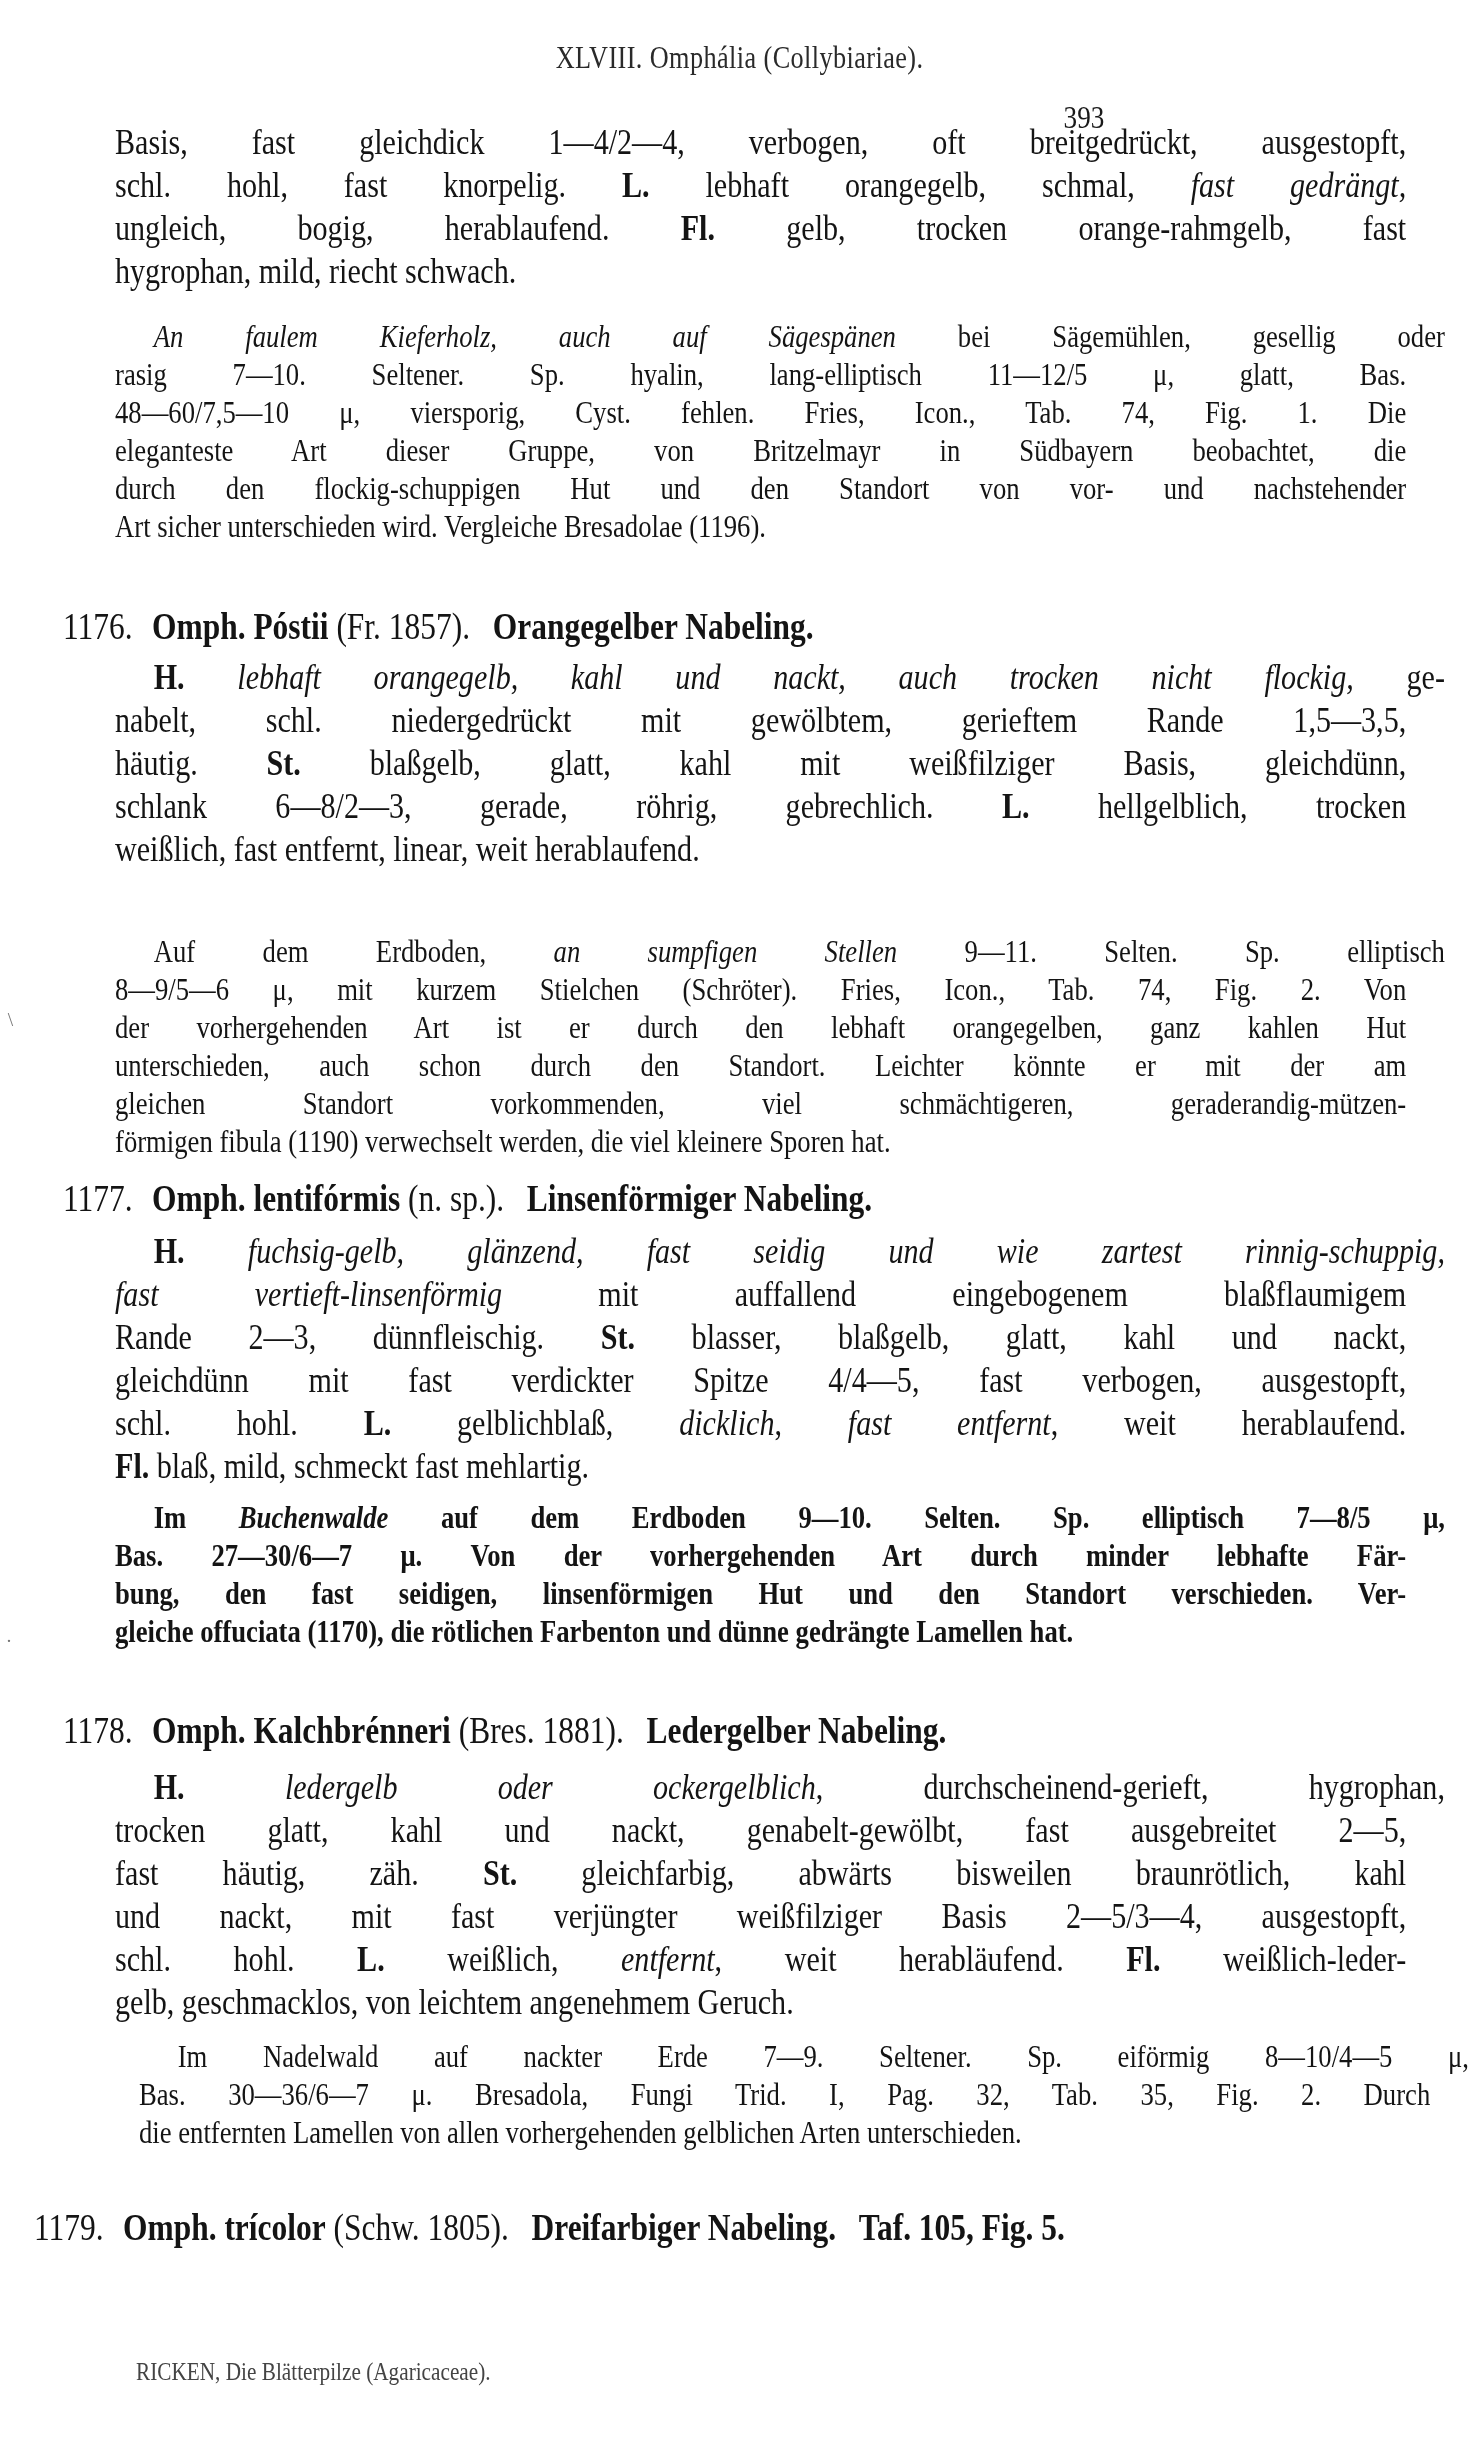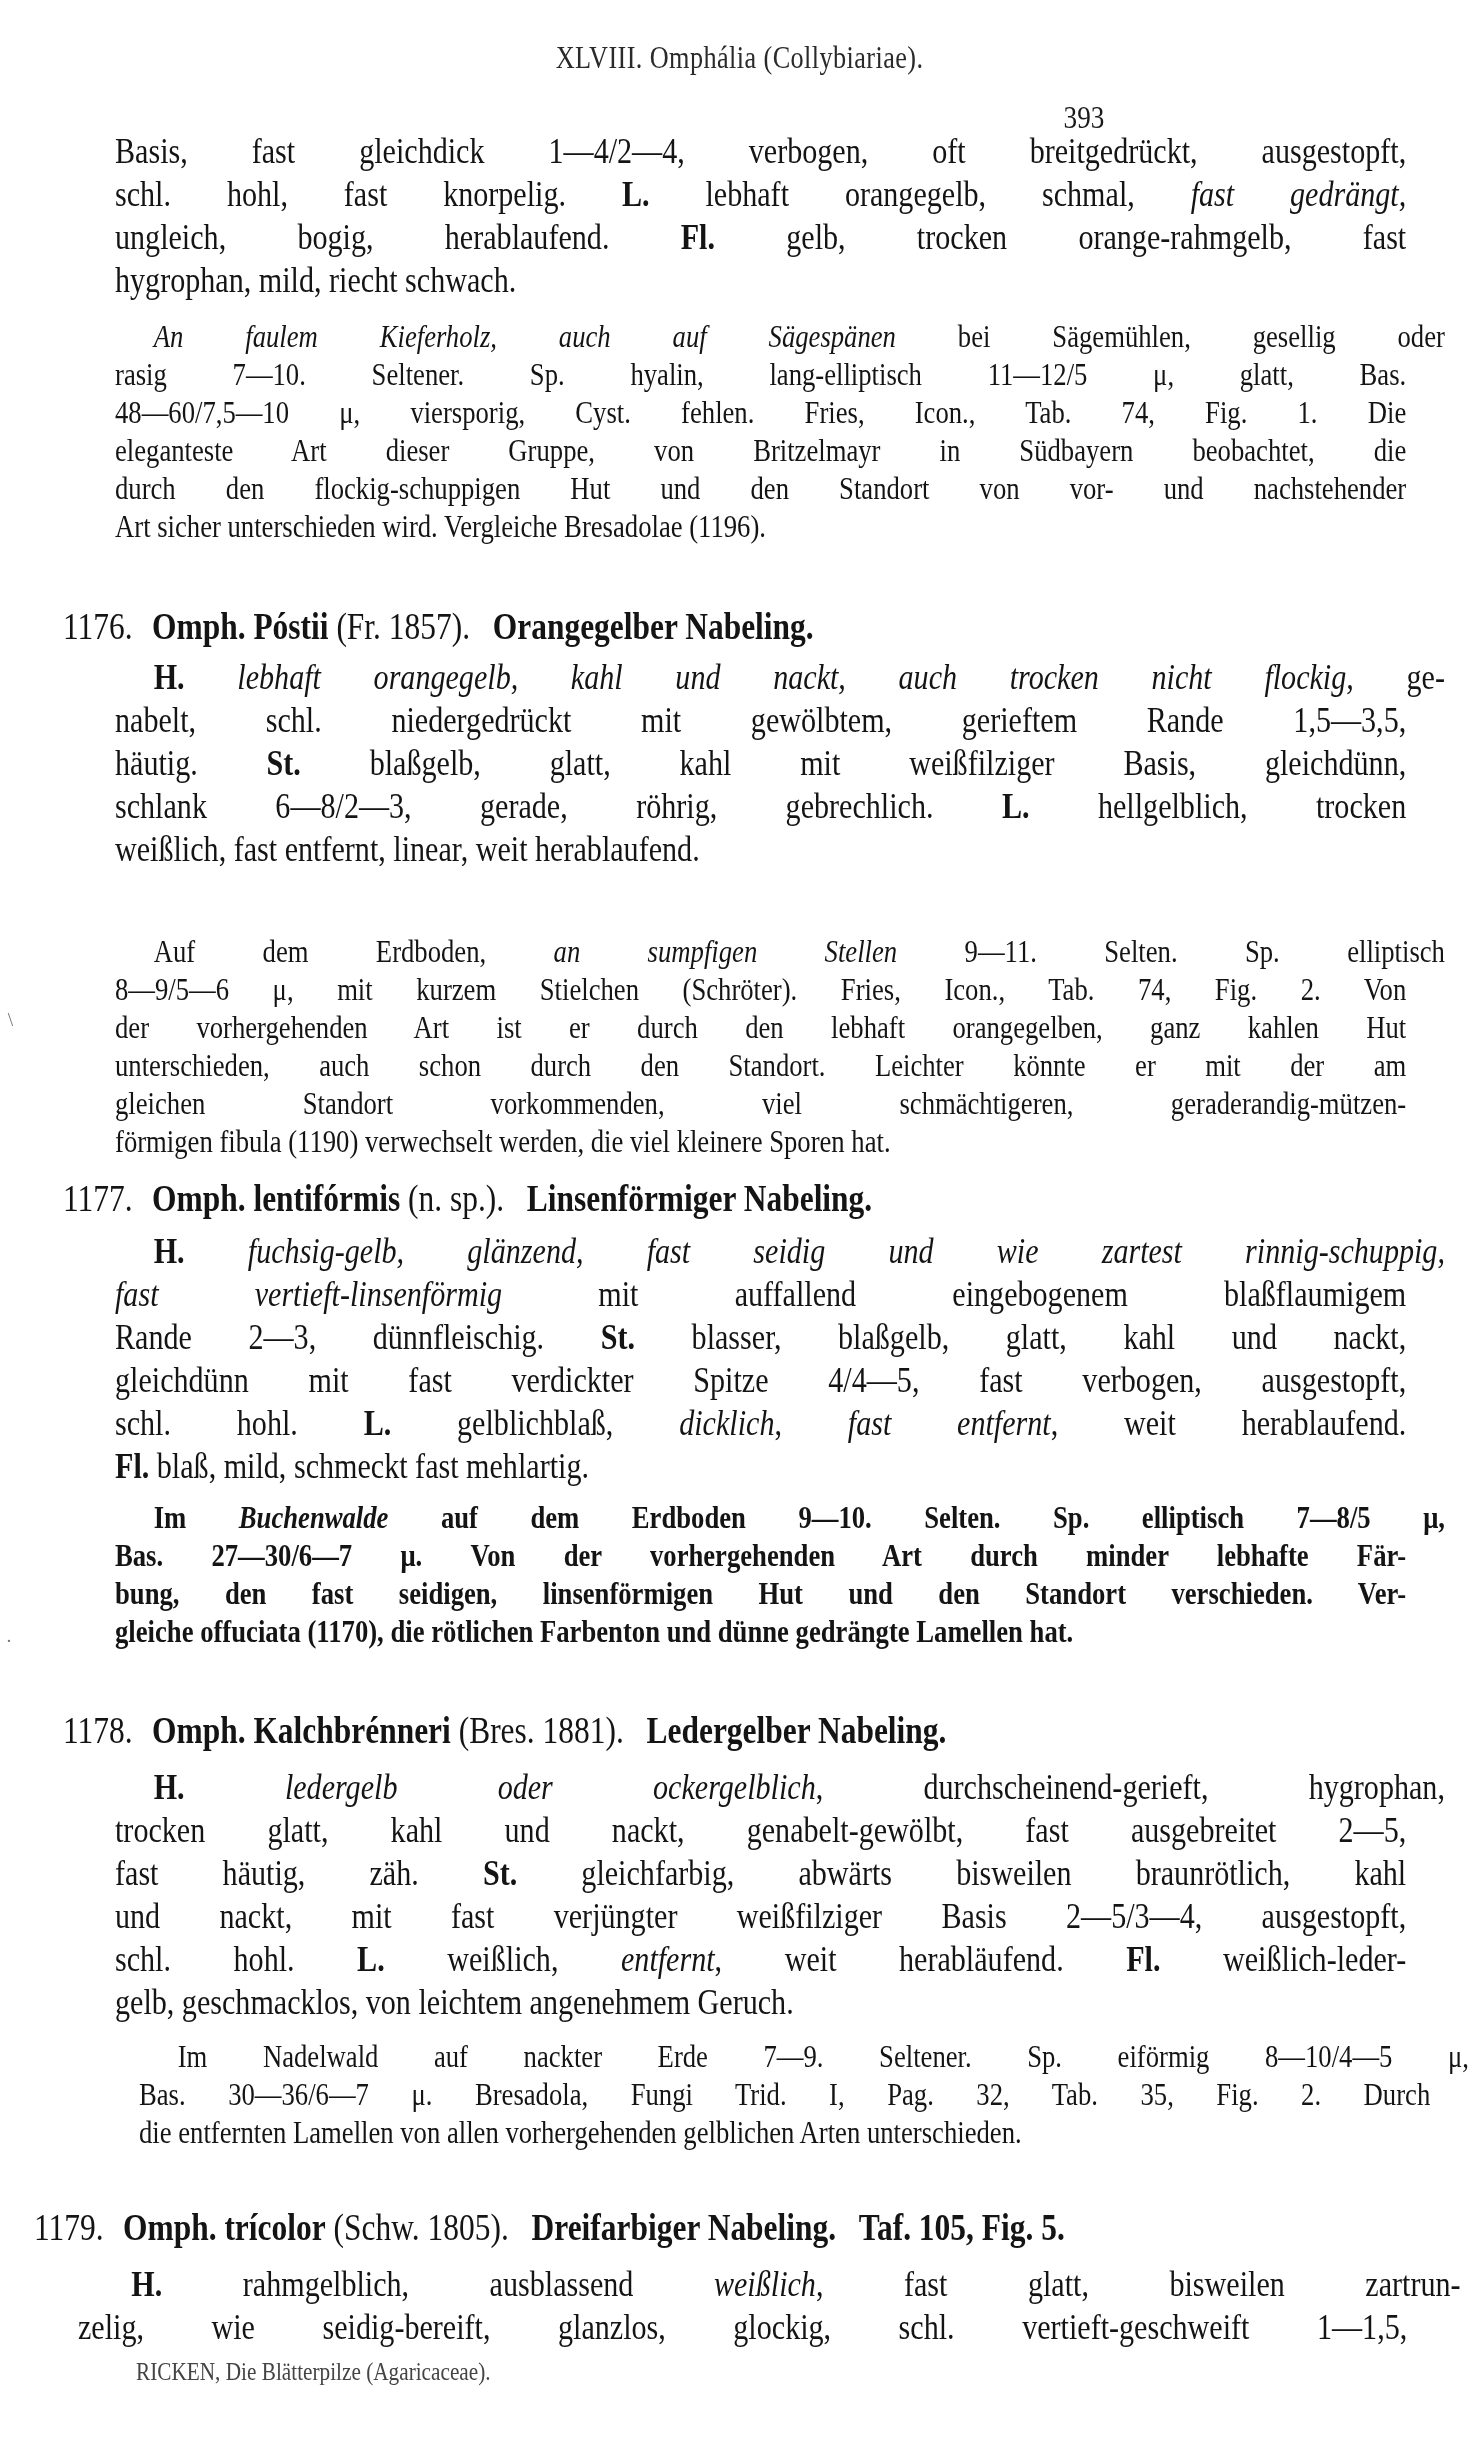--- a/index.html
+++ b/index.html
@@ -44,21 +44,21 @@
     .mark { position: absolute; color: #777; font-size: 19.4px; }
   </style>
 </head>
 <body>
 
 <div class="page">
 
   <div class="running-head">XLVIII. Omphália (Collybiariae).</div>
   <div class="page-number">393</div>
 
-  <div class="block" style="top:130px;">
+  <div class="block" style="top:121px;">
     <span class="line">Basis, fast gleichdick 1—4/2—4, verbogen, oft breitgedrückt, ausgestopft,</span>
     <span class="line"><span>schl. hohl, fast knorpelig.</span> <span class="b">L.</span> <span>lebhaft orangegelb, schmal,</span> <span class="i">fast gedrängt,</span></span>
     <span class="line"><span>ungleich, bogig, herablaufend.</span> <span class="b">Fl.</span> <span>gelb, trocken orange-rahmgelb, fast</span></span>
     <span class="line last">hygrophan, mild, riecht schwach.</span>
   </div>
 
   <div class="block small" style="top:318px;">
     <span class="line indent"><span class="i">An faulem Kieferholz, auch auf Sägespänen</span><span> bei Sägemühlen, gesellig oder</span></span>
     <span class="line">rasig 7—10. Seltener. Sp. hyalin, lang-elliptisch 11—12/5 μ, glatt, Bas.</span>
     <span class="line">48—60/7,5—10 μ, viersporig, Cyst. fehlen. Fries, Icon., Tab. 74, Fig. 1. Die</span>
@@ -130,23 +130,19 @@
     <span class="line last">die entfernten Lamellen von allen vorhergehenden gelblichen Arten unterschieden.</span>
   </div>
 
   <div class="heading" style="top:2205px;left:34px;">
     <span class="num">1179.</span>
     <span class="latin">Omph. trícolor</span>
     <span>(Schw. 1805).</span>
     <span class="common">Dreifarbiger Nabeling.</span>
     <span class="common">Taf. 105, Fig. 5.</span>
   </div>
-  <div class="block" style="top:2263px;left:78px;width:1329px;">
-    <span class="line indent" style="padding-left:62px;"><span class="b">H.</span> <span>rahmgelblich, ausblassend</span> <span class="i">weißlich</span><span>, fast glatt, bisweilen zartrun-</span></span>
-    <span class="line">zelig, wie seidig-bereift, glanzlos, glockig, schl. vertieft-geschweift 1—1,5,</span>
-  </div>
 
   <div class="footer">RICKEN, Die Blätterpilze (Agaricaceae).</div>
 
   <div class="mark" style="left:7.8px;top:1009px;">\</div>
   <div class="mark" style="left:5.8px;top:1630px;">·</div>
 </div>
 
 
 </body></html>

